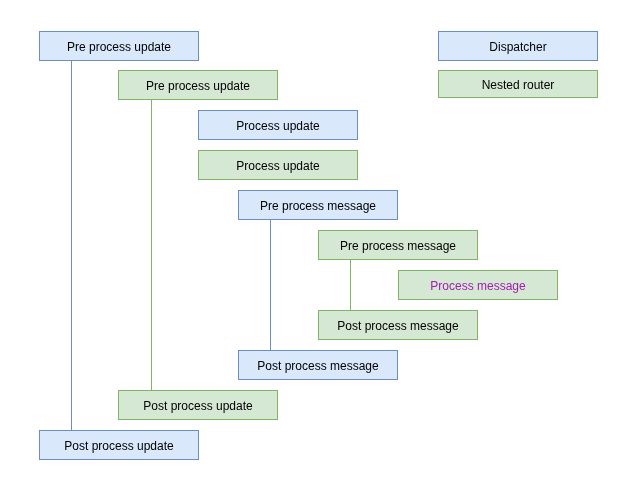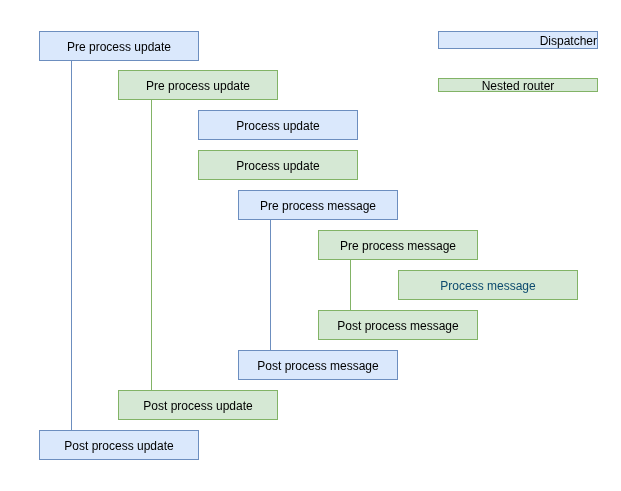--- a/index.html
+++ b/index.html
@@ -43,42 +43,42 @@
 <body>
 
 <div class="canvas">
     <div class="connector" style="left: 71px; top: 61px; height: 369px; background: rgb(108, 142, 191);"></div>
     <div class="connector" style="left: 151px; top: 100px; height: 290px; background: rgb(130, 179, 102);"></div>
     <div class="connector" style="left: 270px; top: 220px; height: 130px; background: rgb(108, 142, 191);"></div>
     <div class="connector" style="left: 350px; top: 260px; height: 50px; background: rgb(130, 179, 102);"></div>
     <div class="node" style="left: 31px; top: 31px; width: 160px; height: 30px; background: rgb(218, 232, 252); border-color: rgb(108, 142, 191); color: rgb(0, 0, 0);">
       <span>Pre process update</span>
     </div>
-    <div class="node" style="left: 430px; top: 31px; width: 160px; height: 18px; background: rgb(218, 232, 252); border-color: rgb(108, 142, 191); color: rgb(0, 0, 0); justify-content: flex-end;">
+    <div class="node" style="left: 430px; top: 31px; width: 160px; height: 30px; background: rgb(218, 232, 252); border-color: rgb(108, 142, 191); color: rgb(0, 0, 0);">
       <span>Dispatcher</span>
     </div>
     <div class="node" style="left: 110px; top: 70px; width: 160px; height: 30px; background: rgb(213, 232, 212); border-color: rgb(130, 179, 102); color: rgb(0, 0, 0);">
       <span>Pre process update</span>
     </div>
-    <div class="node" style="left: 430px; top: 78px; width: 160px; height: 14px; background: rgb(213, 232, 212); border-color: rgb(130, 179, 102); color: rgb(0, 0, 0);">
+    <div class="node" style="left: 430px; top: 70px; width: 160px; height: 28px; background: rgb(213, 232, 212); border-color: rgb(130, 179, 102); color: rgb(0, 0, 0);">
       <span>Nested router</span>
     </div>
     <div class="node" style="left: 190px; top: 110px; width: 160px; height: 30px; background: rgb(218, 232, 252); border-color: rgb(108, 142, 191); color: rgb(0, 0, 0);">
       <span>Process update</span>
     </div>
     <div class="node" style="left: 190px; top: 150px; width: 160px; height: 30px; background: rgb(213, 232, 212); border-color: rgb(130, 179, 102); color: rgb(0, 0, 0);">
       <span>Process update</span>
     </div>
     <div class="node" style="left: 230px; top: 190px; width: 160px; height: 30px; background: rgb(218, 232, 252); border-color: rgb(108, 142, 191); color: rgb(0, 0, 0);">
       <span>Pre process message</span>
     </div>
     <div class="node" style="left: 310px; top: 230px; width: 160px; height: 30px; background: rgb(213, 232, 212); border-color: rgb(130, 179, 102); color: rgb(0, 0, 0);">
       <span>Pre process message</span>
     </div>
-    <div class="node" style="left: 390px; top: 270px; width: 180px; height: 30px; background: rgb(213, 232, 212); border-color: rgb(130, 179, 102); color: #0c4a6e;">
+    <div class="node" style="left: 390px; top: 270px; width: 160px; height: 30px; background: rgb(213, 232, 212); border-color: rgb(130, 179, 102); color: #a21caf;">
       <span>Process message</span>
     </div>
     <div class="node" style="left: 310px; top: 310px; width: 160px; height: 30px; background: rgb(213, 232, 212); border-color: rgb(130, 179, 102); color: rgb(0, 0, 0);">
       <span>Post process message</span>
     </div>
     <div class="node" style="left: 230px; top: 350px; width: 160px; height: 30px; background: rgb(218, 232, 252); border-color: rgb(108, 142, 191); color: rgb(0, 0, 0);">
       <span>Post process message</span>
     </div>
     <div class="node" style="left: 110px; top: 390px; width: 160px; height: 30px; background: rgb(213, 232, 212); border-color: rgb(130, 179, 102); color: rgb(0, 0, 0);">
       <span>Post process update</span>

